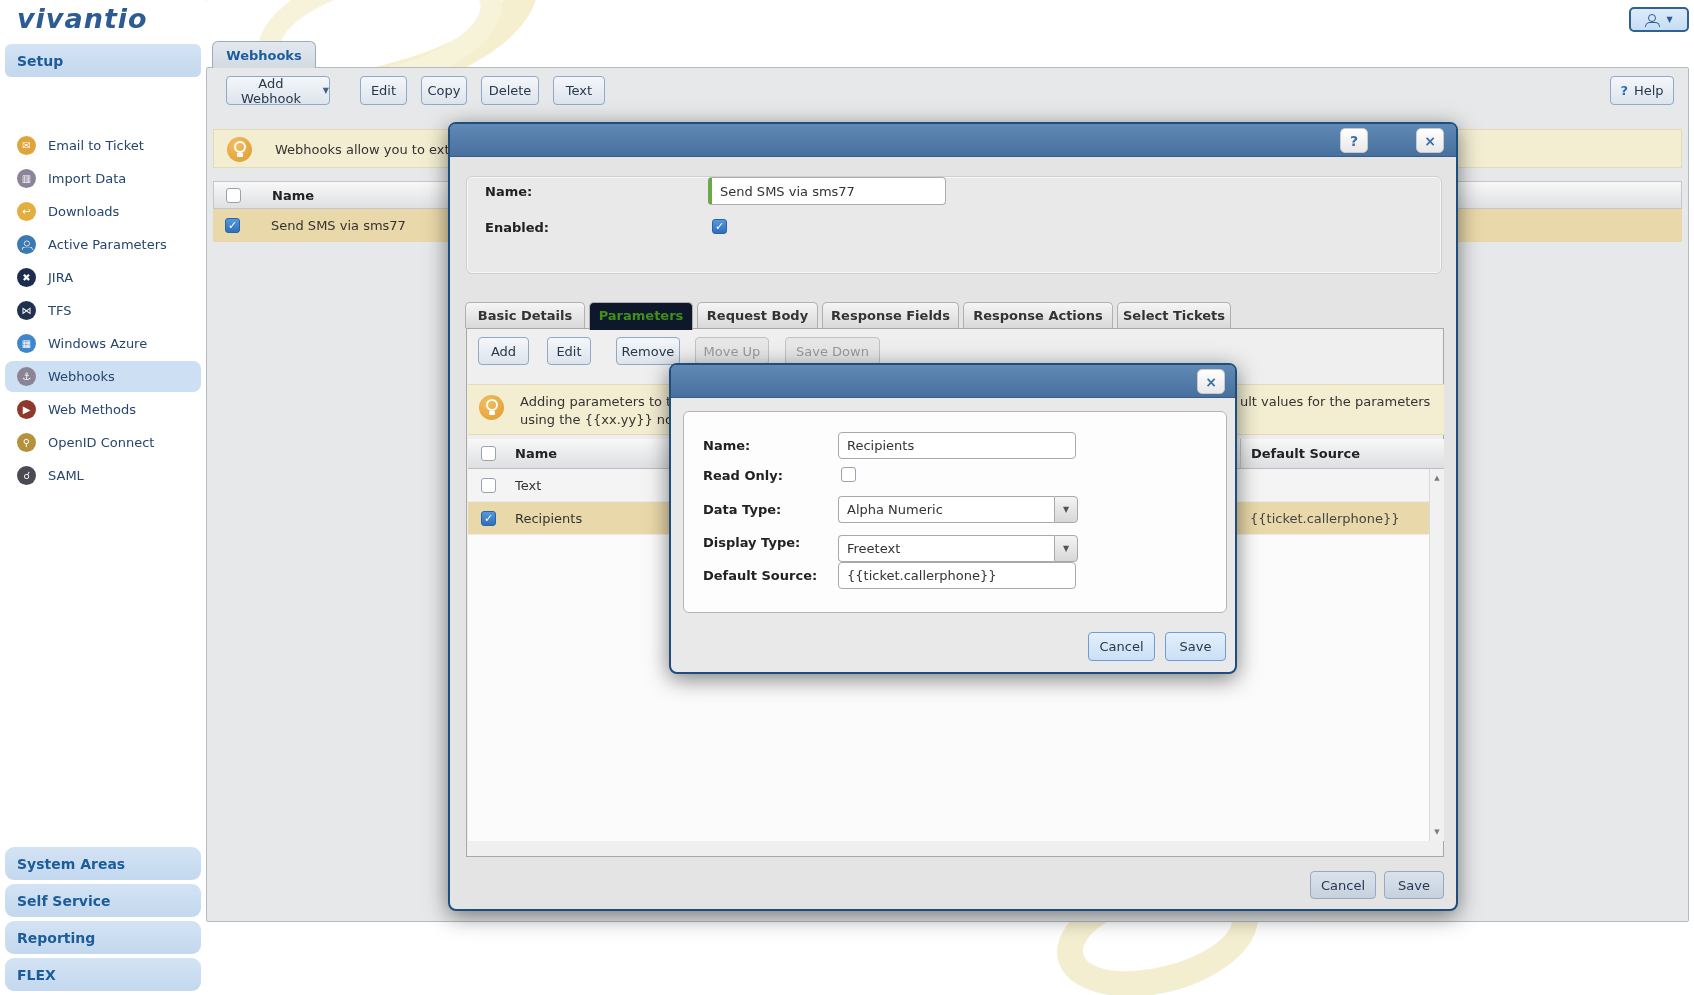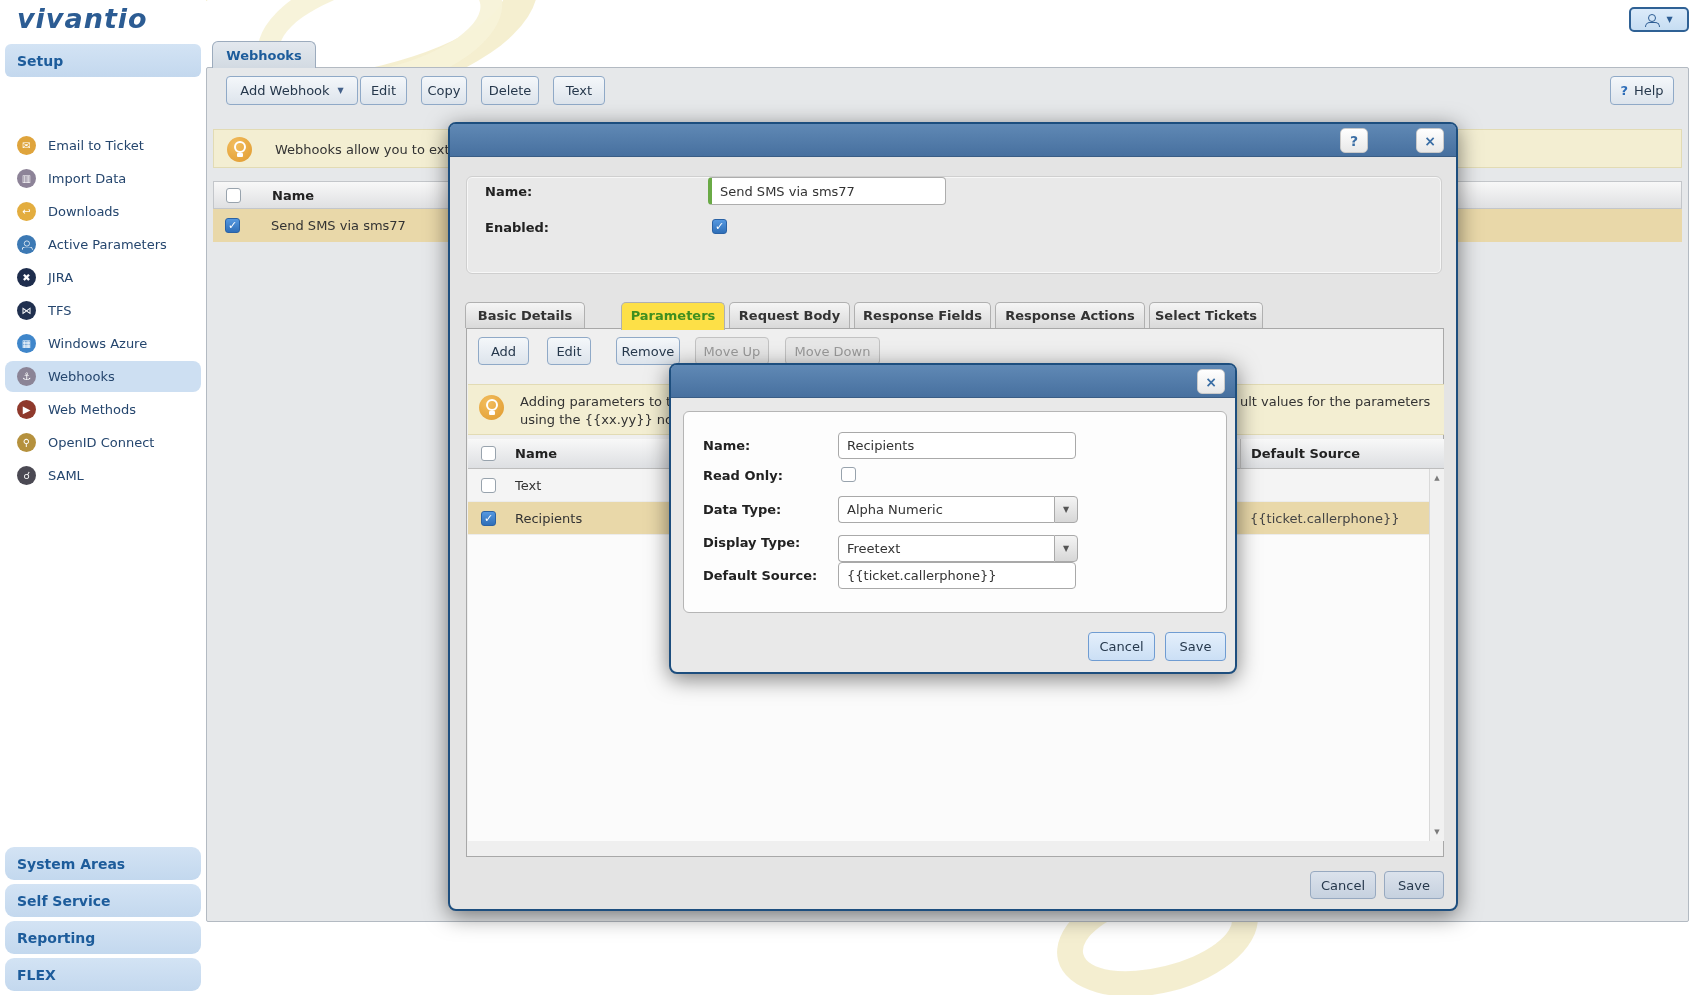--- a/index.html
+++ b/index.html
@@ -51,21 +51,21 @@
   
   .panel { position:absolute; left:206px; top:67px; width:1483px; height:855px; background:#e6e8ea; border:1px solid #b3bac2; border-radius:2px; z-index:1; }
   .main-tab { position:absolute; left:212px; top:41px; width:104px; height:27px; z-index:2;
     background:linear-gradient(#e3e8ee,#d2dae2); border:1px solid #9cabbd; border-bottom:none; border-radius:6px 6px 0 0;
     color:#1d5c9b; font-weight:bold; display:flex; align-items:center; justify-content:center; cursor:pointer; }
 
   .btn { background:linear-gradient(#f4f7fa,#dde4ec); border:1px solid #8fa9c7; border-radius:4px;
     color:#26384c; font-size:13px; display:flex; align-items:center; justify-content:center; cursor:pointer; font-family:inherit; }
   .btn .caret { font-size:8px; margin-left:8px; color:#44618a; }
   .tb { position:absolute; top:76px; height:29px; z-index:2; }
-  .tb-add{left:226px;width:132px}.tb-edit{left:360px;width:47px}.tb-copy{left:421px;width:46px}
+  .tb-add{left:226px;width:104px}.tb-edit{left:360px;width:47px}.tb-copy{left:421px;width:46px}
   .tb-del{left:481px;width:58px}.tb-roles{left:553px;width:52px}
   .tb-help{left:1610px;width:64px; gap:6px;}
   .help-q { color:#2d6db8; font-weight:bold; }
 
   .info-bar { position:absolute; background:#f3eed2; display:flex; align-items:flex-start; z-index:1; }
   .main-info { left:213px; top:129px; width:1469px; height:39px; border:1px solid #e2dbb4; }
   .bulb { position:relative; width:25px; height:25px; border-radius:50%; background:radial-gradient(circle at 35% 30%,#f2bd5e,#e09a2e); flex:0 0 25px; }
   .bulb::before { content:""; position:absolute; left:7px; top:4px; width:8px; height:8px; border:2px solid #fff; border-radius:50%; }
   .bulb::after { content:""; position:absolute; left:10px; top:16px; width:6px; height:4px; background:#fff; border-radius:1px; }
   .main-info .bulb { margin:7px 0 0 13px; }
@@ -105,21 +105,21 @@
   .wh-name-input { position:absolute; left:258px; top:53px; width:238px; height:28px; background:#fff;
     border:1px solid #adadad; border-left:4px solid #6aaa46; border-radius:4px; padding-left:8px;
     font-family:inherit; font-size:13px; color:#333; }
   .wh-enabled-label { left:35px; top:96px; }
   .wh-enabled-cb { position:absolute; left:262px; top:95px; }
 
   .wh-tabs { position:absolute; left:15px; top:178px; height:27px; display:flex; gap:4px; }
   .wtab { height:26px; line-height:25px; text-align:center; font-weight:bold; color:#333;
     background:linear-gradient(#f5f5f5,#d9d9d9); border:1px solid #b0b0b0; border-bottom:none;
     border-radius:5px 5px 0 0; cursor:pointer; }
-  .wtab.active { background:#fde047; color:#3f8f1f; height:28px; position:relative; z-index:2;margin-left:32px; }
+  .wtab.active { background:#0f172a; color:#3f8f1f; height:28px; position:relative; z-index:2; }
   .wt-0{width:120px}.wt-1{width:104px}.wt-2{width:121px}.wt-3{width:137px}.wt-4{width:150px}.wt-5{width:114px}
 
   .wh-tabpanel { position:absolute; left:16px; top:204px; width:978px; height:529px; background:#efefef;
     border:1px solid #a8a8a8; }
   .p-btn { position:absolute; top:8px; height:28px; }
   .pb-add{left:11px;width:51px}.pb-edit{left:80px;width:44px}.pb-remove{left:149px;width:64px}
   .pb-up{left:228px;width:74px}.pb-down{left:318px;width:95px}
   .btn.disabled { background:#e7e7e7; border-color:#c2c2c2; color:#9a9a9a; cursor:default; }
 
   .param-info { left:1px; top:55px; width:976px; height:51px; border-top:1px solid #e2dbb4; border-bottom:1px solid #e2dbb4; }
@@ -304,21 +304,21 @@
       <div class="wtab wt-3">Response Fields</div>
       <div class="wtab wt-4">Response Actions</div>
       <div class="wtab wt-5">Select Tickets</div>
     </div>
 
     <div class="wh-tabpanel">
       <button class="btn p-btn pb-add">Add</button>
       <button class="btn p-btn pb-edit">Edit</button>
       <button class="btn p-btn pb-remove">Remove</button>
       <button class="btn p-btn pb-up disabled">Move Up</button>
-      <button class="btn p-btn pb-down disabled">Move Down</button>
+      <button class="btn p-btn pb-down disabled">Save Down</button>
 
       <div class="info-bar param-info">
         <span class="bulb"></span>
         <span class="pi-l1">Adding parameters to th</span>
         <span class="pi-l2">using the {{xx.yy}} nota</span>
         <span class="pi-r1">ult values for the parameters</span>
       </div>
 
       <div class="pt-head">
         <span class="cb" style="margin-left:13px"></span>

